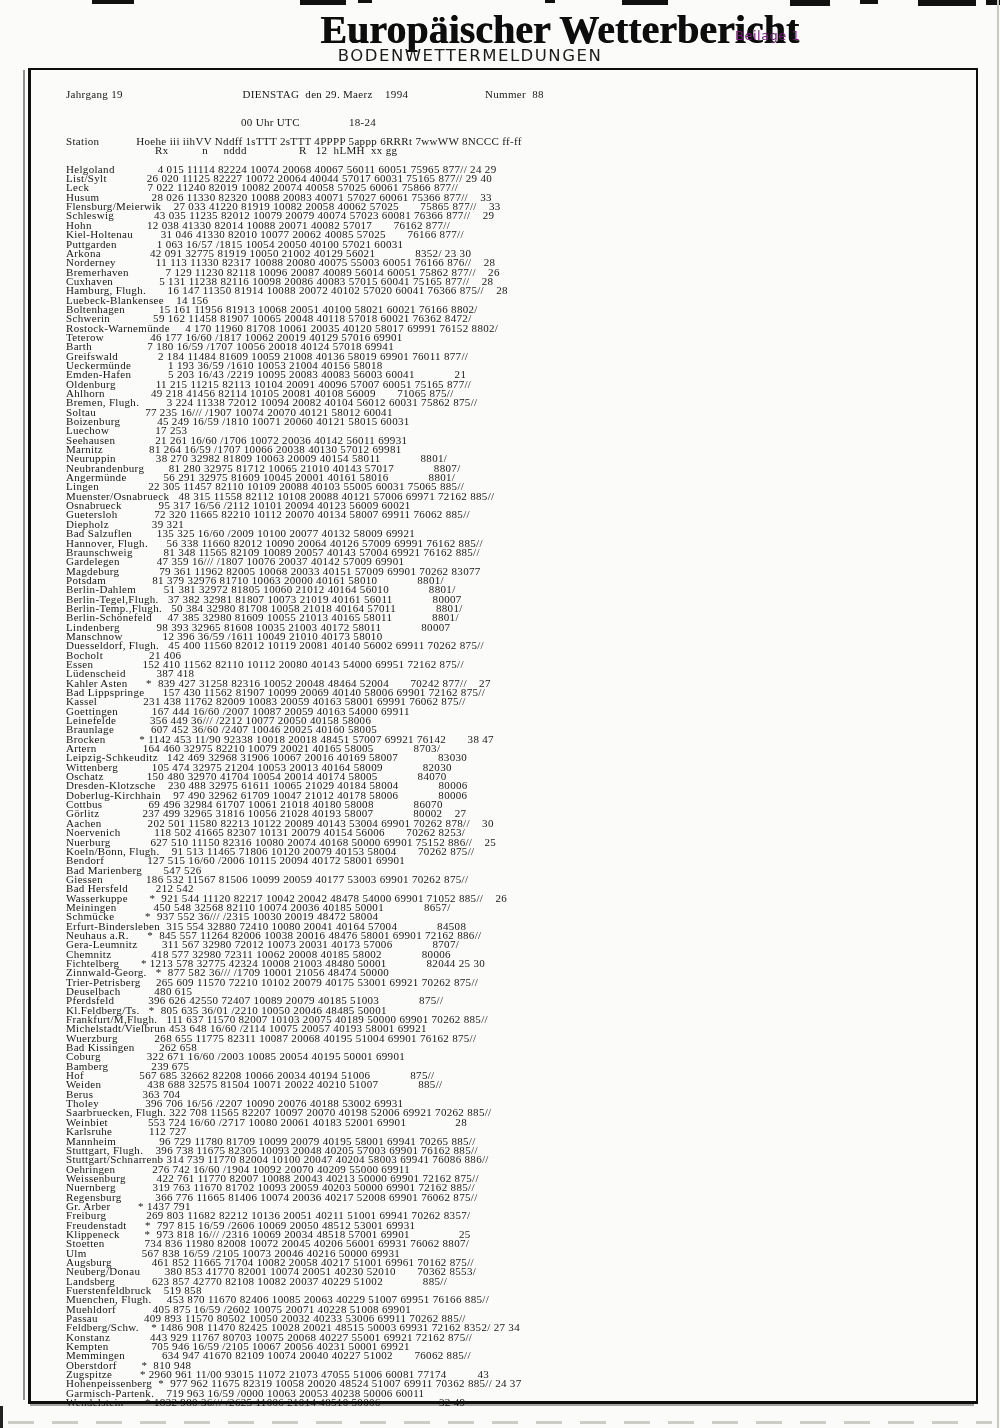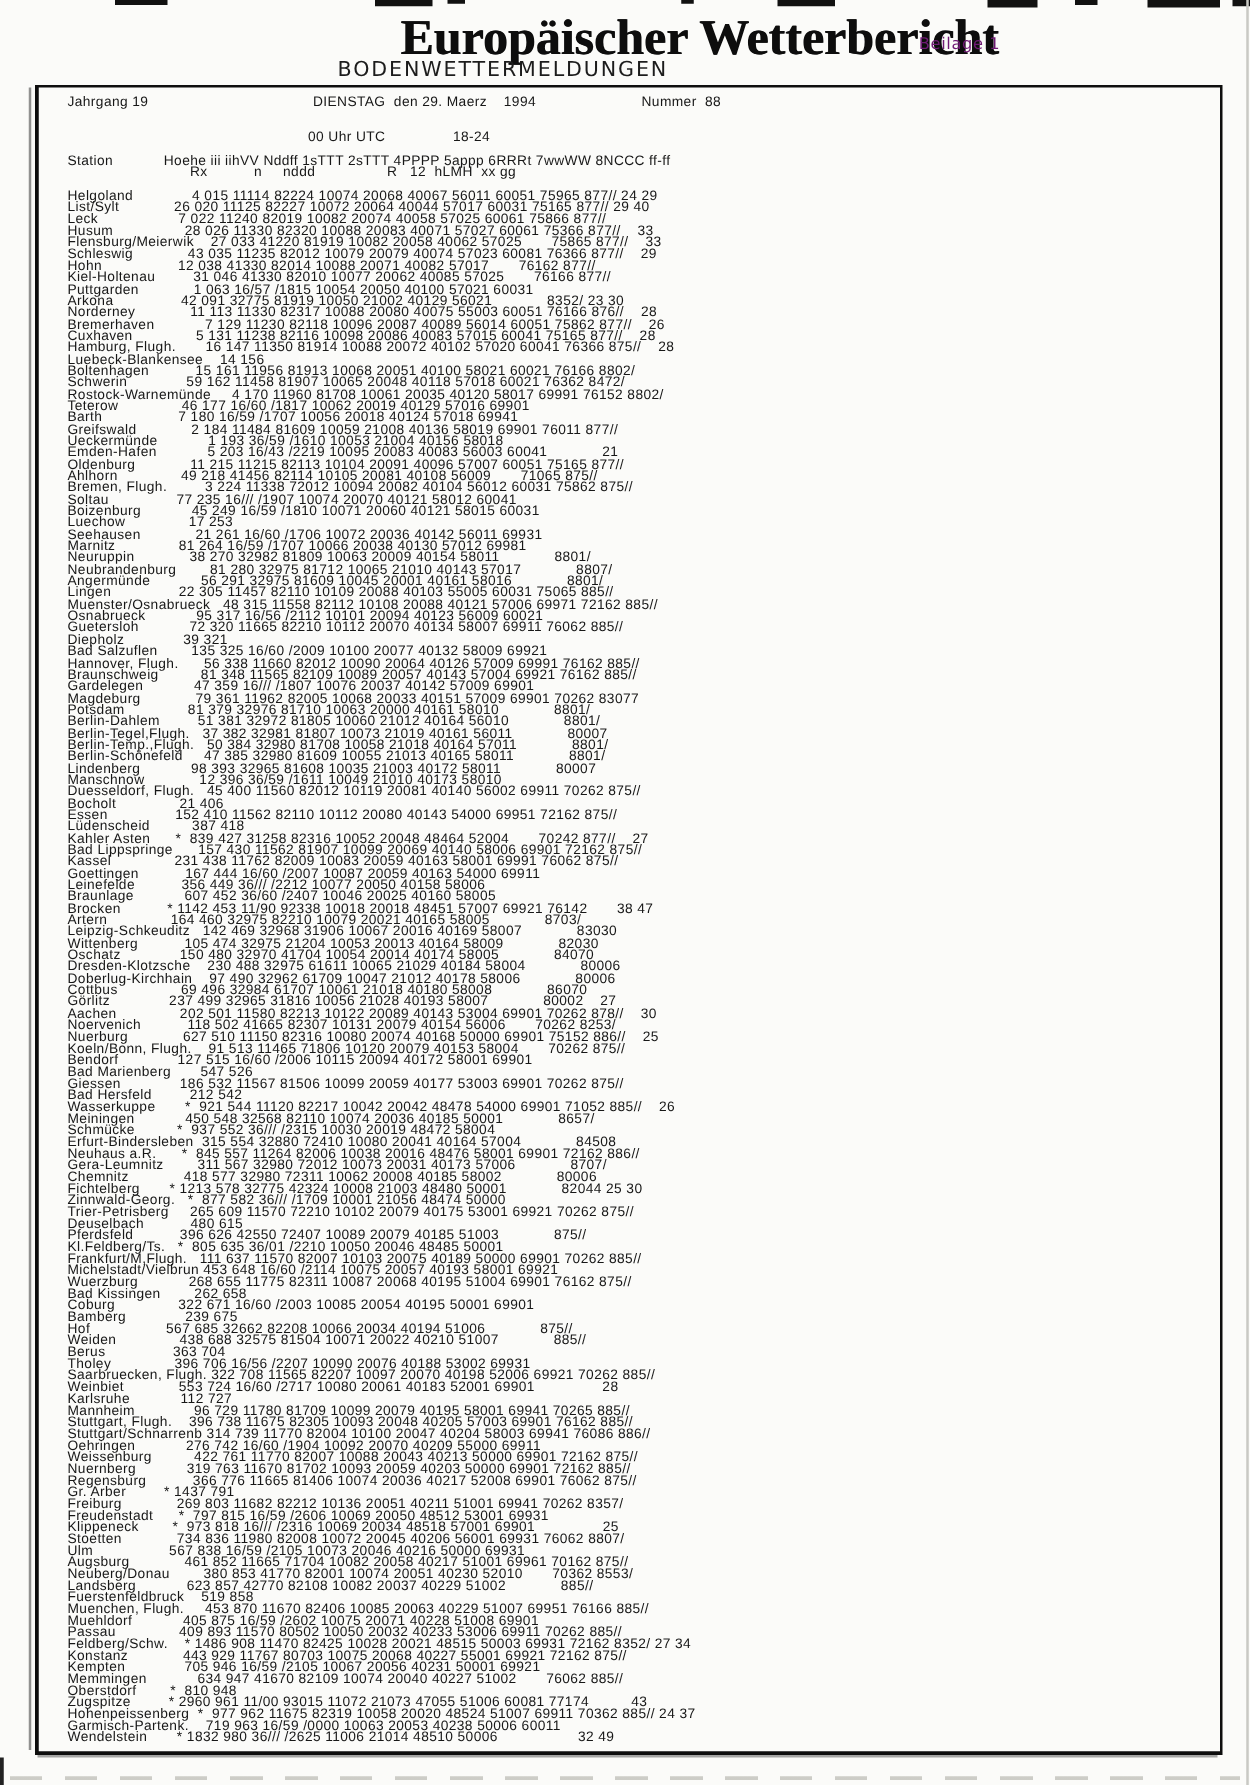--- a/index.html
+++ b/index.html
@@ -14,36 +14,36 @@
     font-family:"Liberation Serif","DejaVu Serif",serif;
     font-weight:700;font-size:40px;letter-spacing:0px;color:#0d0d0d;
     text-shadow:0.6px 0 0 #0d0d0d;
     white-space:nowrap;
   }
   .annex{
     position:absolute;left:735px;top:28px;font-size:13px;color:#701a75;
     letter-spacing:0.5px;
   }
   .subtitle{
-    position:absolute;left:270px;top:46px;width:400px;
+    position:absolute;left:270px;top:46px;width:400px;text-align:center;
     font-size:16.5px;letter-spacing:1.5px;color:#1c1c1c;white-space:nowrap;
   }
   .table-box{
     position:absolute;left:28px;top:68px;width:945px;height:1331px;
     border:2px solid #0e0e0e;border-left-width:3px;border-bottom-width:3px;
     background:transparent;
   }
   .ghost-line-left{position:absolute;left:23px;top:70px;width:2px;height:1330px;background:#3a3a3a;opacity:.55;}
   .ghost-line-bottom{position:absolute;left:30px;top:1404px;width:944px;height:2px;background:#3a3a3a;opacity:.45;}
   .page-edge{position:absolute;left:997px;top:0;width:2px;height:1428px;background:#c9c9c4;}
   .bottom-streak{position:absolute;left:8px;top:1421px;width:984px;height:3px;background:repeating-linear-gradient(90deg,#b9b9b2 0 26px,transparent 26px 44px);opacity:.7;}
   .corner-mark{position:absolute;left:0;top:1406px;width:3px;height:22px;background:#222;}
   pre.station-table{
-    position:absolute;left:50px;top:74px;margin:4px;
-    font-family:Liberation Sans, sans-serif;
+    position:absolute;left:50px;top:74px;margin:16px;
+    font-family:Liberation Serif, serif;
     font-size:11px;line-height:9.35px;letter-spacing:0.32px;
     color:#171717;white-space:pre;
   }
 </style>
 </head>
 <body>
 
 <div class="artifact" style="left:92px;top:0;width:42px;height:4px;"></div>
 <div class="artifact" style="left:300px;top:0;width:46px;height:5px;"></div>
 <div class="artifact" style="left:358px;top:0;width:14px;height:3px;"></div>

